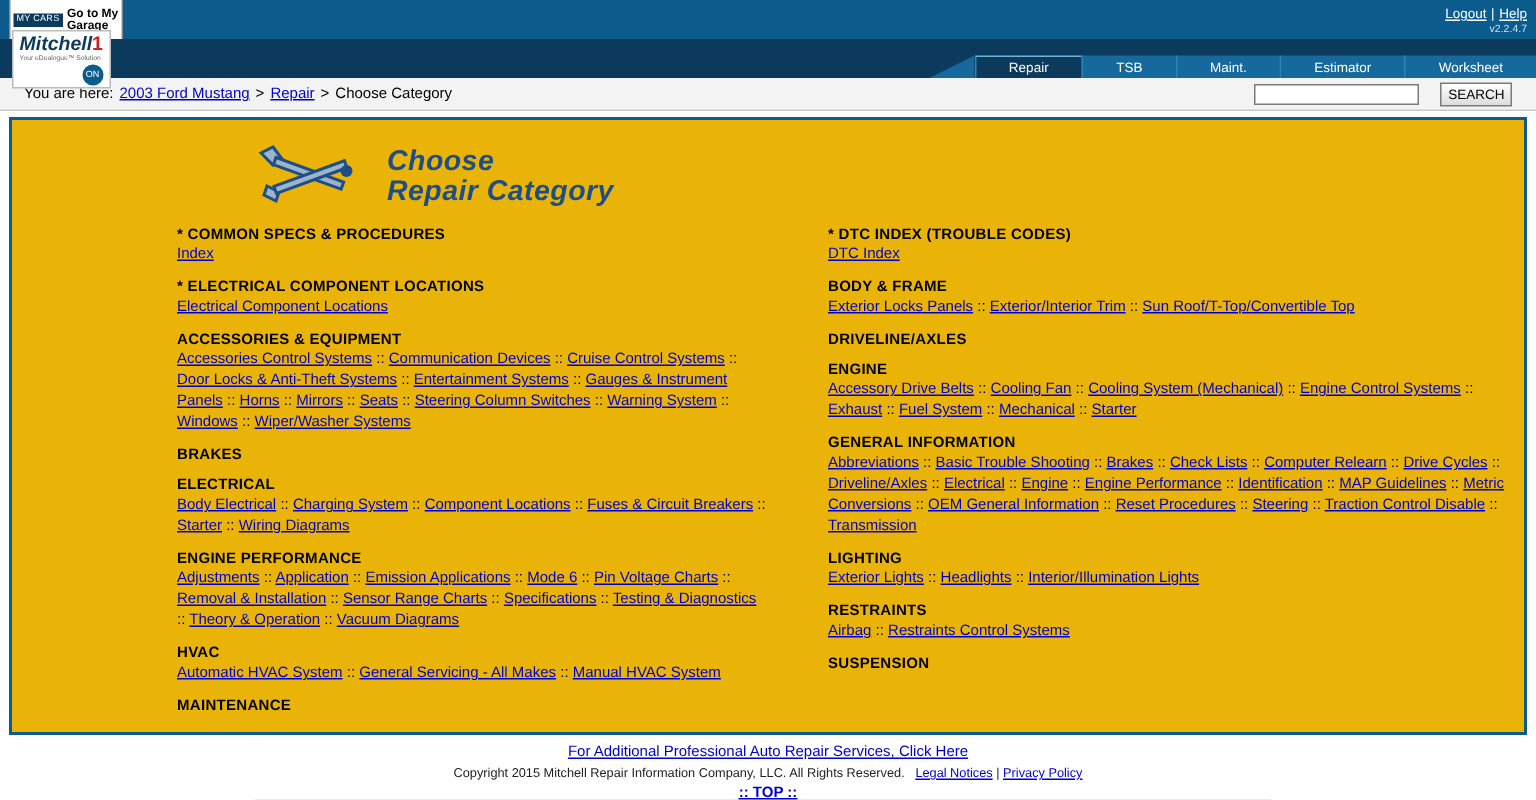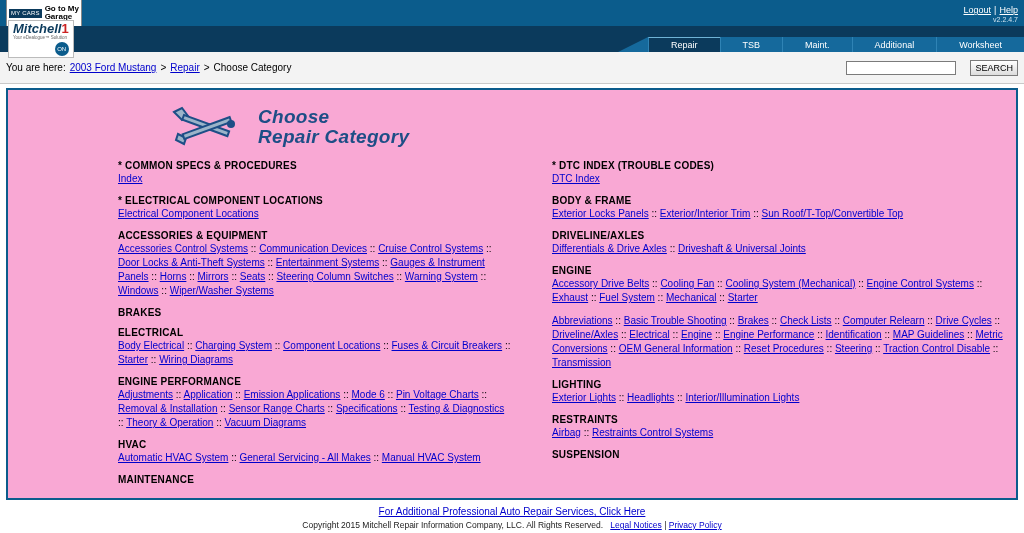--- a/index.html
+++ b/index.html
@@ -59,22 +59,22 @@
     display:flex; align-items:center; justify-content:center;
   }
   .navtab.active { background:#0b3a5c; border-top:1px solid #6fb3d6; }
   .navskew {
     width:30px; height:15px; background:#15699c;
     clip-path: polygon(100% 0, 100% 100%, 0 100%);
   }
 
   
   .crumbrow {
-    height:32px; background:#f3f3f3; border-bottom:1px solid #c9c9c9;
-    display:flex; align-items:center; justify-content:space-between; padding:0 6px;
+    height:22px; background:#f3f3f3; border-bottom:1px solid #c9c9c9;
+    display:flex; align-items:center; justify-content:space-between; padding:0 16px;
     font-size:10px;
   }
   .crumbs { display:flex; align-items:center; gap:4px; }
   .crumbs .lbl { color:#000; }
   .crumbs a { color:#0000cc; }
   .searchbox { display:flex; align-items:center; gap:12px; }
   .searchbox input {
     width:110px; height:14px; font-size:10px; border:1px solid #7b7b7b; padding:0 2px;
     font-family:"Liberation Sans", sans-serif;
   }
@@ -82,21 +82,21 @@
     height:16px; font-size:9px; padding:0 4px; border:1px solid #7b7b7b;
     background:linear-gradient(#ffffff,#dcdcdc); cursor:pointer; margin-left:2px;
     font-family:"Liberation Sans", sans-serif;
   }
 
   
   .page {
     padding:4px 6px 0 6px; background:#ffffff;
   }
   .frame {
-    border:2px solid #0b5c8c; background:#f9a8d4; height:412px; position:relative;
+    border:2px solid #0b5c8c; background:#eab308; height:412px; position:relative;
     overflow:hidden;
   }
   .frame-inner { padding:10px 10px 0 10px; height:100%; }
 
   .titleblock { display:flex; align-items:center; gap:10px; margin:4px 0 10px 150px; }
   .wrench-svg { width:80px; height:44px; }
   .title-text { }
   .title-line {
     color:#1d4e86; font-style:italic; font-weight:bold; font-size:19px; line-height:20px;
     letter-spacing:.3px;
@@ -159,21 +159,21 @@
     <div class="navtab active">
         <span>Repair</span>
       </div>
     <div class="navtab">
         <span>TSB</span>
       </div>
     <div class="navtab">
         <span>Maint.</span>
       </div>
     <div class="navtab">
-        <span>Additional</span>
+        <span>Estimator</span>
       </div>
     <div class="navtab">
         <span>Worksheet</span>
       </div>
   </div>
 </div>
 
 <div class="crumbrow">
   <div class="crumbs">
     <span class="lbl">You are here:</span>
@@ -248,27 +248,27 @@
             <div class="grp">
               <div class="grp-title">* DTC INDEX (TROUBLE CODES)</div>
               <div class="grp-links"><a href="#">DTC Index</a></div>
             </div>
             <div class="grp">
               <div class="grp-title">BODY &amp; FRAME</div>
               <div class="grp-links"><a href="#">Exterior Locks Panels</a><span class="sep"> :: </span><a href="#">Exterior/Interior Trim</a><span class="sep"> :: </span><a href="#">Sun Roof/T-Top/Convertible Top</a></div>
             </div>
             <div class="grp">
               <div class="grp-title">DRIVELINE/AXLES</div>
-              <div class="grp-links"><a href="#">Differentials &amp; Drive Axles</a><span class="sep"> :: </span><a href="#">Driveshaft &amp; Universal Joints</a></div>
             </div>
             <div class="grp">
               <div class="grp-title">ENGINE</div>
               <div class="grp-links"><a href="#">Accessory Drive Belts</a><span class="sep"> :: </span><a href="#">Cooling Fan</a><span class="sep"> :: </span><a href="#">Cooling System (Mechanical)</a><span class="sep"> :: </span><a href="#">Engine Control Systems</a><span class="sep"> :: </span><a href="#">Exhaust</a><span class="sep"> :: </span><a href="#">Fuel System</a><span class="sep"> :: </span><a href="#">Mechanical</a><span class="sep"> :: </span><a href="#">Starter</a></div>
             </div>
             <div class="grp">
+              <div class="grp-title">GENERAL INFORMATION</div>
               <div class="grp-links"><a href="#">Abbreviations</a><span class="sep"> :: </span><a href="#">Basic Trouble Shooting</a><span class="sep"> :: </span><a href="#">Brakes</a><span class="sep"> :: </span><a href="#">Check Lists</a><span class="sep"> :: </span><a href="#">Computer Relearn</a><span class="sep"> :: </span><a href="#">Drive Cycles</a><span class="sep"> :: </span><a href="#">Driveline/Axles</a><span class="sep"> :: </span><a href="#">Electrical</a><span class="sep"> :: </span><a href="#">Engine</a><span class="sep"> :: </span><a href="#">Engine Performance</a><span class="sep"> :: </span><a href="#">Identification</a><span class="sep"> :: </span><a href="#">MAP Guidelines</a><span class="sep"> :: </span><a href="#">Metric Conversions</a><span class="sep"> :: </span><a href="#">OEM General Information</a><span class="sep"> :: </span><a href="#">Reset Procedures</a><span class="sep"> :: </span><a href="#">Steering</a><span class="sep"> :: </span><a href="#">Traction Control Disable</a><span class="sep"> :: </span><a href="#">Transmission</a></div>
             </div>
             <div class="grp">
               <div class="grp-title">LIGHTING</div>
               <div class="grp-links"><a href="#">Exterior Lights</a><span class="sep"> :: </span><a href="#">Headlights</a><span class="sep"> :: </span><a href="#">Interior/Illumination Lights</a></div>
             </div>
             <div class="grp">
               <div class="grp-title">RESTRAINTS</div>
               <div class="grp-links"><a href="#">Airbag</a><span class="sep"> :: </span><a href="#">Restraints Control Systems</a></div>
             </div>

